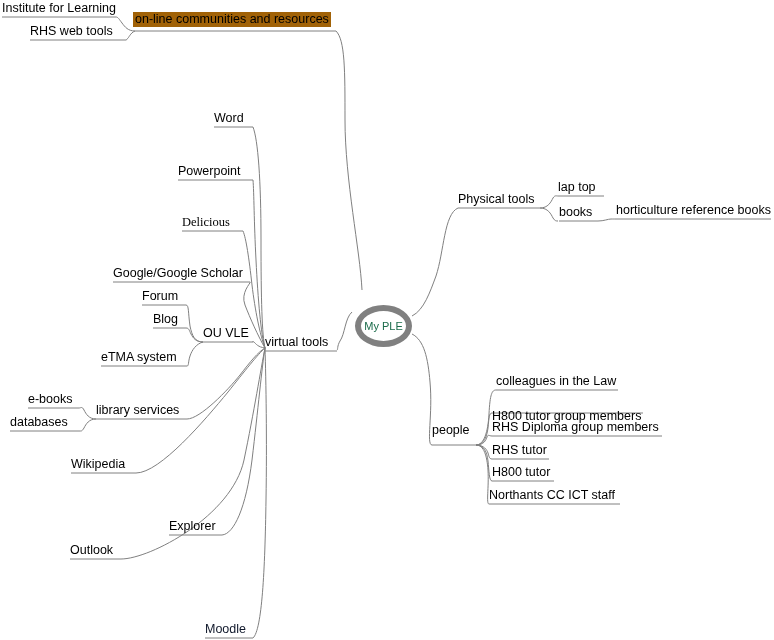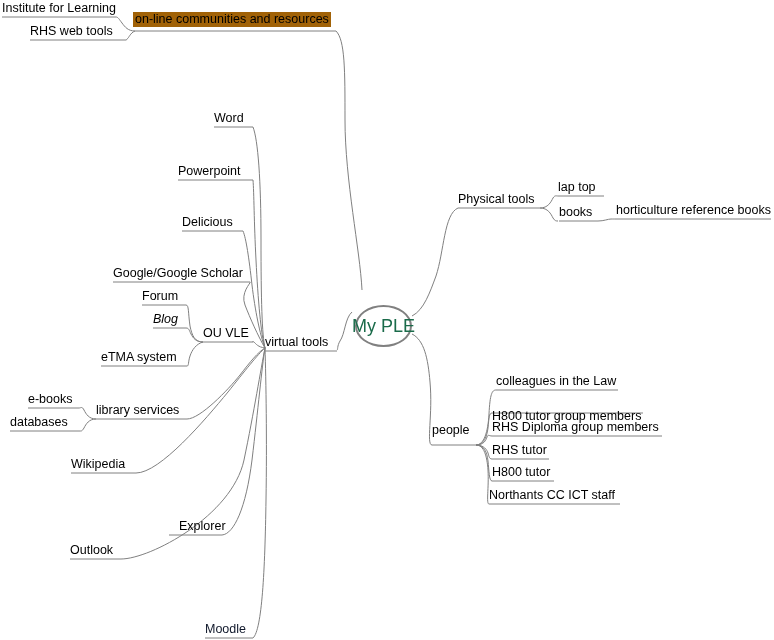--- a/index.html
+++ b/index.html
@@ -31,27 +31,27 @@
     color: #000000;
     white-space: nowrap;
     padding: 0 2px;
   }
   .node.highlight {
     background: #c3c3c3;
   }
   .root-node {
     position: absolute;
     font-family: "Liberation Sans", sans-serif;
-    font-size: 18px;
+    font-size: 11px;
     color: #1a6b4a;
     white-space: nowrap;
     display: flex;
     align-items: center;
     justify-content: center;
-    border: 2px solid #fca5a5;
+    border: 6px solid #fca5a5;
     border-radius: 50%;
     background: #ffffff;
     box-sizing: border-box;
   }
 </style>
 </head>
 <body>
 
 <div id="canvas" style="background: rgb(255, 255, 255);">
   <svg id="edges" viewBox="0 0 774 640" xmlns="http://www.w3.org/2000/svg">
@@ -116,31 +116,31 @@
       <line x1="492" y1="481" x2="554" y2="481" stroke="#808080" stroke-width="1"></line>
       <line x1="489" y1="504" x2="620" y2="504" stroke="#808080" stroke-width="1"></line>
     </svg>
   <div id="nodes-layer">
       <div class="node highlight" style="left: 133px; top: 12px; background: #a16207; color: rgb(0, 0, 0);">on-line communities and resources</div>
       <div class="node" style="left: 0px; top: 1px; color: rgb(0, 0, 0);">Institute for Learning</div>
       <div class="node" style="left: 28px; top: 24px; color: rgb(0, 0, 0);">RHS web tools</div>
       <div class="node" style="left: 263px; top: 335px; color: rgb(0, 0, 0);">virtual tools</div>
       <div class="node" style="left: 212px; top: 111px; color: rgb(0, 0, 0);">Word</div>
       <div class="node" style="left: 176px; top: 164px; color: rgb(0, 0, 0);">Powerpoint</div>
-      <div class="node" style="left: 180px; top: 215px; color: rgb(0, 0, 0);">Delicious</div>
+      <div class="node" style="left: 180px; top: 215px; color: rgb(0, 0, 0); font-family: Liberation Serif, serif;">Delicious</div>
       <div class="node" style="left: 111px; top: 266px; color: rgb(0, 0, 0);">Google/Google Scholar</div>
       <div class="node" style="left: 201px; top: 326px; color: rgb(0, 0, 0);">OU VLE</div>
       <div class="node" style="left: 140px; top: 289px; color: rgb(0, 0, 0);">Forum</div>
-      <div class="node" style="left: 151px; top: 312px; color: rgb(0, 0, 0); font-style: italic;">Blog</div>
+      <div class="node" style="left: 151px; top: 312px; color: rgb(0, 0, 0);">Blog</div>
       <div class="node" style="left: 99px; top: 350px; color: rgb(0, 0, 0);">eTMA system</div>
       <div class="node" style="left: 94px; top: 403px; color: rgb(0, 0, 0);">library services</div>
       <div class="node" style="left: 26px; top: 392px; color: rgb(0, 0, 0);">e-books</div>
       <div class="node" style="left: 8px; top: 415px; color: rgb(0, 0, 0);">databases</div>
       <div class="node" style="left: 69px; top: 457px; color: rgb(0, 0, 0);">Wikipedia</div>
-      <div class="node" style="left: 167px; top: 519px; color: rgb(0, 0, 0); margin-left: 10px;">Explorer</div>
+      <div class="node" style="left: 167px; top: 519px; color: rgb(0, 0, 0);">Explorer</div>
       <div class="node" style="left: 68px; top: 543px; color: rgb(0, 0, 0);">Outlook</div>
       <div class="node" style="left: 203px; top: 622px; color: #0f172a;">Moodle</div>
       <div class="node" style="left: 456px; top: 192px; color: rgb(0, 0, 0);">Physical tools</div>
       <div class="node" style="left: 556px; top: 180px; color: rgb(0, 0, 0);">lap top</div>
       <div class="node" style="left: 557px; top: 205px; color: rgb(0, 0, 0);">books</div>
       <div class="node" style="left: 614px; top: 203px; color: rgb(0, 0, 0);">horticulture reference books</div>
       <div class="node" style="left: 430px; top: 423px; color: rgb(0, 0, 0);">people</div>
       <div class="node" style="left: 494px; top: 374px; color: rgb(0, 0, 0);">colleagues in the Law</div>
       <div class="node" style="left: 490px; top: 409px; color: rgb(0, 0, 0);">H800 tutor group members</div>
       <div class="node" style="left: 490px; top: 420px; color: rgb(0, 0, 0);">RHS Diploma group members</div>

